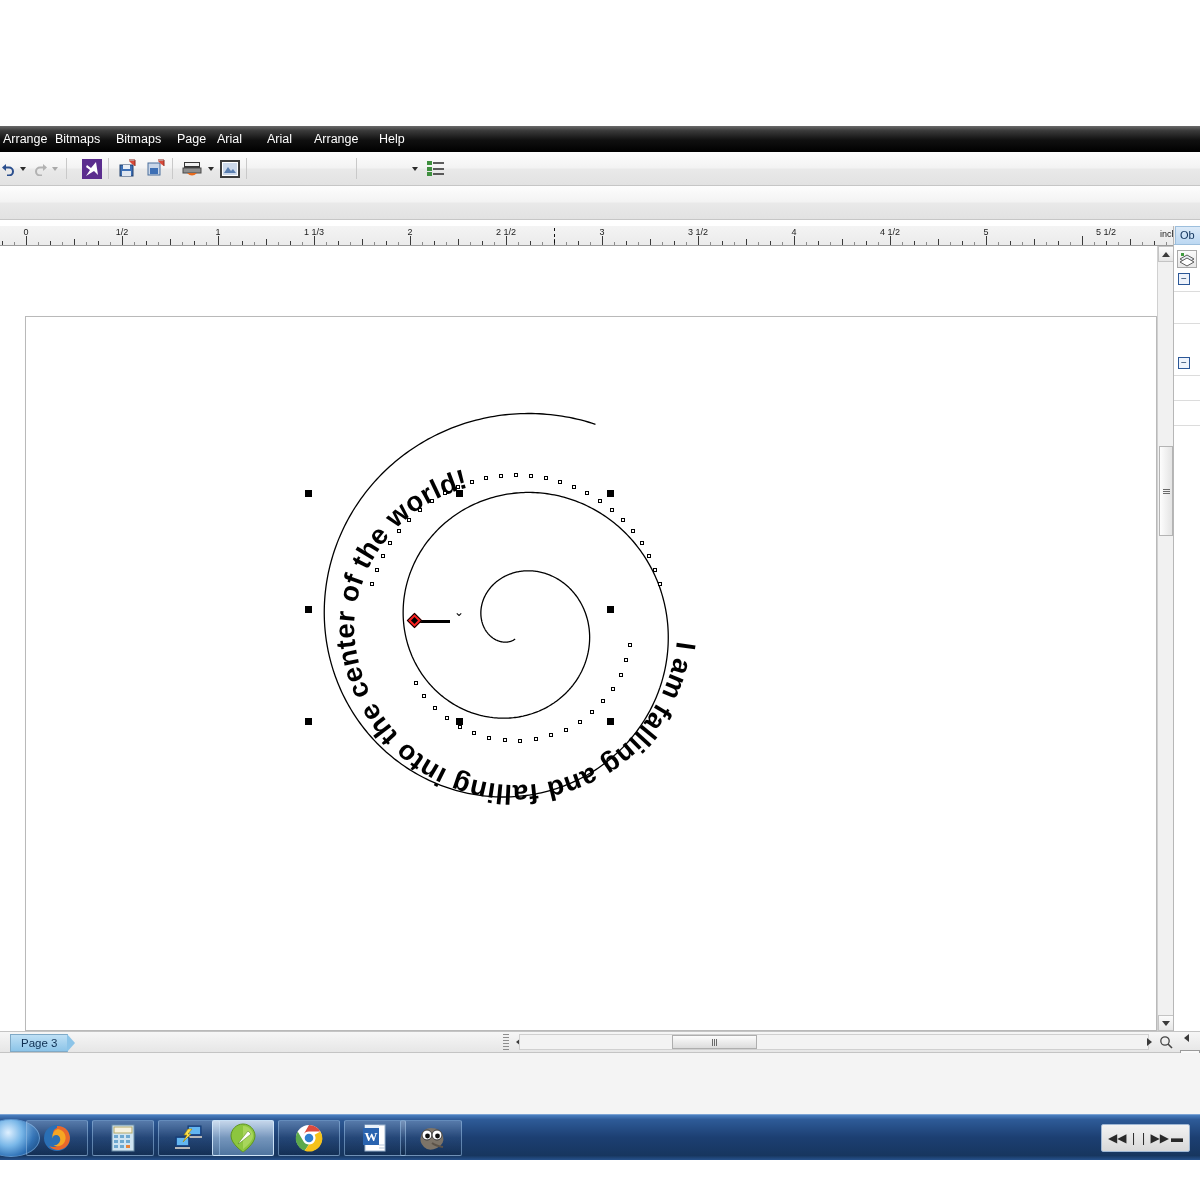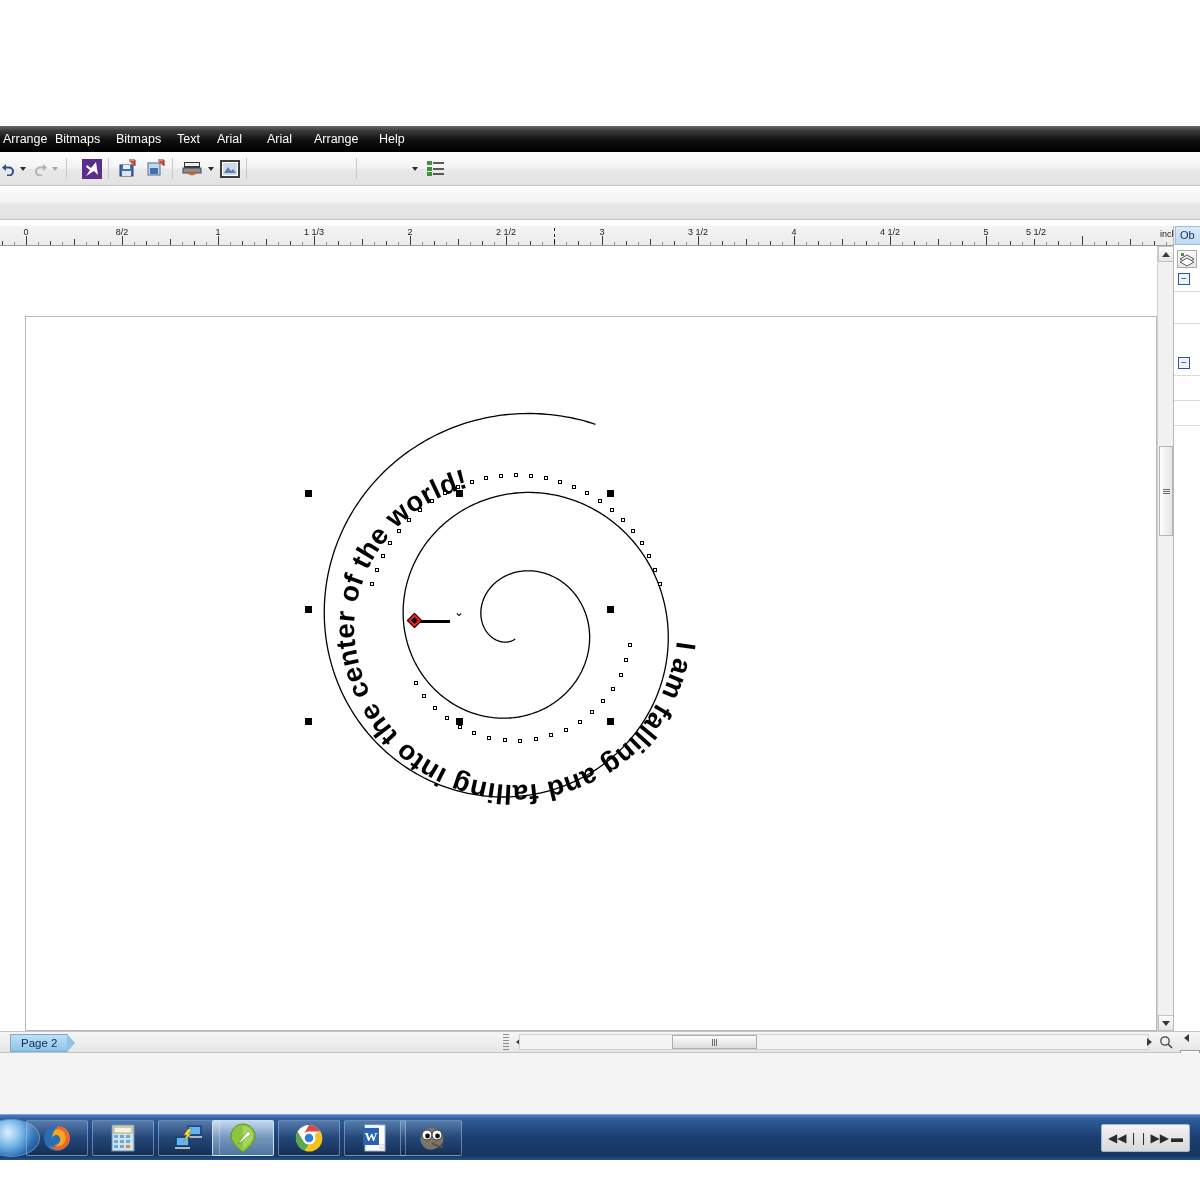--- a/index.html
+++ b/index.html
@@ -257,21 +257,21 @@
 
 <div id="root">
 
   <div class="desktop-top"></div>
 
 
   <div class="menubar">
     <div class="menu-item" style="left:0px">Arrange</div>
     <div class="menu-item" style="left:52px">Bitmaps</div>
     <div class="menu-item" style="left:113px">Bitmaps</div>
-    <div class="menu-item" style="left:174px">Text</div>
+    <div class="menu-item" style="left:174px">Page</div>
     <div class="menu-item" style="left:214px">Arial</div>
     <div class="menu-item" style="left:264px">Arial</div>
     <div class="menu-item" style="left:311px">Arrange</div>
     <div class="menu-item" style="left:376px">Help</div>
   </div>
 
   <div class="toolbar1">
 
     <div class="tb-btn" style="left:-4px">
       <svg class="icon-svg" width="17" height="15" viewBox="0 0 17 15">
@@ -548,31 +548,31 @@
         <div class="rtick" style="left: 1094px; height: 3px; background: rgb(138, 138, 138);"></div>
         <div class="rtick" style="left: 1106px; height: 4px;"></div>
         <div class="rtick" style="left: 1118px; height: 3px; background: rgb(138, 138, 138);"></div>
         <div class="rtick" style="left: 1130px; height: 6px;"></div>
         <div class="rtick" style="left: 1142px; height: 3px; background: rgb(138, 138, 138);"></div>
         <div class="rtick" style="left: 1154px; height: 4px;"></div>
         <div class="rtick" style="left: 1166px; height: 3px; background: rgb(138, 138, 138);"></div>
         <div class="rtick" style="left: 1178px; height: 9px;"></div>
         <div class="rtick" style="left: 1190px; height: 3px; background: rgb(138, 138, 138);"></div>
         <div class="rlabel" style="left: 26px;">0</div>
-        <div class="rlabel" style="left: 122px;">8/2</div>
+        <div class="rlabel" style="left: 122px;">1/2</div>
         <div class="rlabel" style="left: 218px;">1</div>
         <div class="rlabel" style="left: 314px;">1 1/3</div>
         <div class="rlabel" style="left: 410px;">2</div>
         <div class="rlabel" style="left: 506px;">2 1/2</div>
         <div class="rlabel" style="left: 602px;">3</div>
         <div class="rlabel" style="left: 698px;">3 1/2</div>
         <div class="rlabel" style="left: 794px;">4</div>
         <div class="rlabel" style="left: 890px;">4 1/2</div>
         <div class="rlabel" style="left: 986px;">5</div>
-        <div class="rlabel" style="left: 1036px;">5 1/2</div>
+        <div class="rlabel" style="left: 1106px;">5 1/2</div>
       </div>
     <div class="rdash" style="left:554px;"></div>
     <div class="runit">inches</div>
   </div>
 
   <div class="canvas-area">
     <div class="page-sheet">
       <div class="artwork">
         <svg width="470" height="470" viewBox="0 0 470 470">
           <defs>
@@ -687,21 +687,21 @@
       <div class="dk-row" style="top:46px;"></div>
       <div class="dk-row" style="top:78px;"></div>
       <div class="dk-expander" style="top:112px;">−</div>
       <div class="dk-row" style="top:130px;"></div>
       <div class="dk-row" style="top:155px;"></div>
       <div class="dk-row" style="top:180px;"></div>
     </div>
   </div>
 
   <div class="pagebar">
-    <div class="page-tab">Page 2</div>
+    <div class="page-tab">Page 3</div>
   </div>
   <div style="position:absolute;left:503px;top:1034px;width:6px;height:16px;
               background:repeating-linear-gradient(to bottom,#8d8d8d 0 1px,transparent 1px 3px);"></div>
   <div class="hs-arrow" style="left:510px;">
       <span class="tri-l"></span>
     </div>
   <div class="hscroll-track">
     <div class="hs-thumb">
         <span class="grip-v"></span>
       </div>

